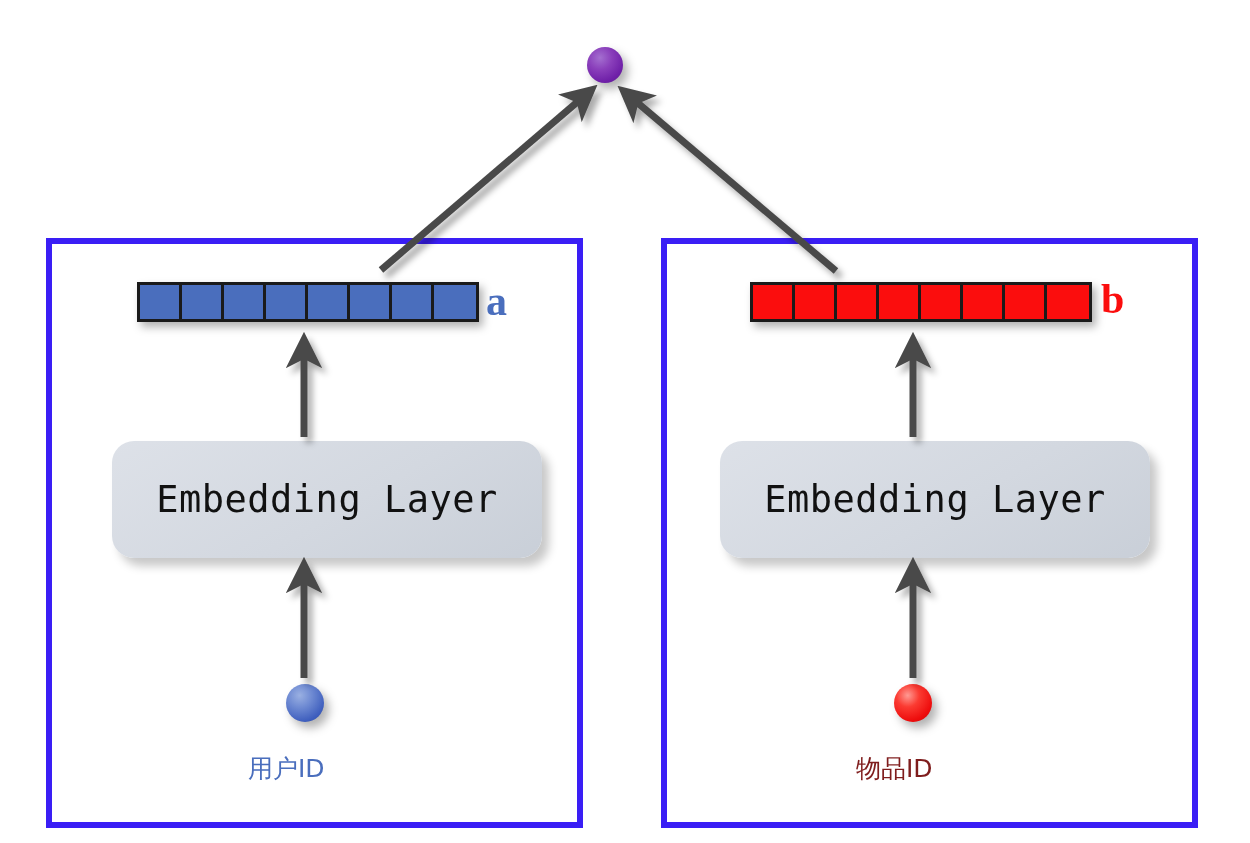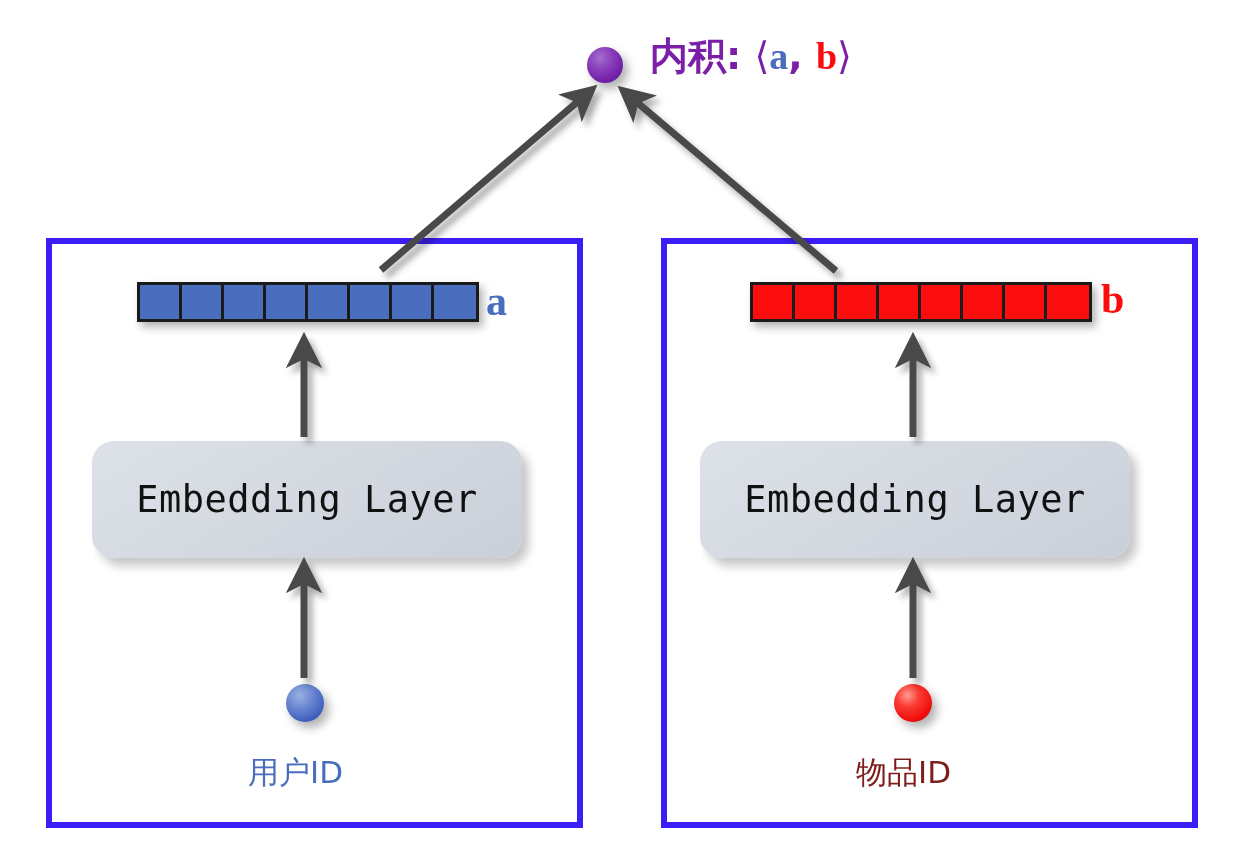--- a/index.html
+++ b/index.html
@@ -60,20 +60,21 @@
   .emb-box {
     position: absolute;
     width: 430px;
     height: 117px;
     border-radius: 22px;
     background: linear-gradient(150deg, #dde1e8 0%, #d3d8e0 55%, #c9cfd8 100%);
     box-shadow: 7px 8px 10px rgba(0,0,0,0.22);
     display: flex;
     align-items: center;
     justify-content: center;
+    margin-left: 20px;
   }
   .emb-box span {
     font-family: "DejaVu Sans Mono", "Liberation Mono", monospace;
     font-size: 37px;
     color: #111111;
     letter-spacing: 0.5px;
     white-space: nowrap;
   }
   #emb-user { left: 92px;  top: 441px; }
   #emb-item { left: 700px; top: 441px; }
@@ -111,44 +112,40 @@
   }
   #headline .sym { font-family: "Liberation Serif", serif; font-weight: normal; }
   #headline .va { font-family: "Liberation Serif", serif; color: #4a6ebd; font-weight: bold; }
   #headline .vb { font-family: "Liberation Serif", serif; color: #fb0d0d; font-weight: bold; }
   #headline .comma { color: #7b1fa8; }
 
   
   .id-label {
     position: absolute;
     font-family: "DejaVu Sans", sans-serif;
-    font-size: 31px;
+    font-size: 25px;
     white-space: nowrap;
     text-align: right;
   }
   #label-user-id { left: 248px; top: 752px; color: #4a6ebd; }
   #label-item-id { left: 856px; top: 752px; color: #7f1d1d; }
 
   
   #arrows {
     position: absolute;
     left: 0; top: 0;
     width: 1250px; height: 843px;
     pointer-events: none;
   }
 </style>
 </head>
 <body>
 
 <div id="canvas">
 
-  <div id="headline">
-    <span>内积:</span>
-    <span class="sym">⟨</span><span class="va">a</span><span class="comma">,</span> <span class="vb">b</span><span class="sym">⟩</span>
-  </div>
 
   <div class="sphere" id="sphere-dot"></div>
 
   <div class="tower" id="tower-user"></div>
 
   <div class="tower" id="tower-item"></div>
 
   <div class="vector" id="vector-a">
     <div class="cell"></div>
     <div class="cell"></div>

